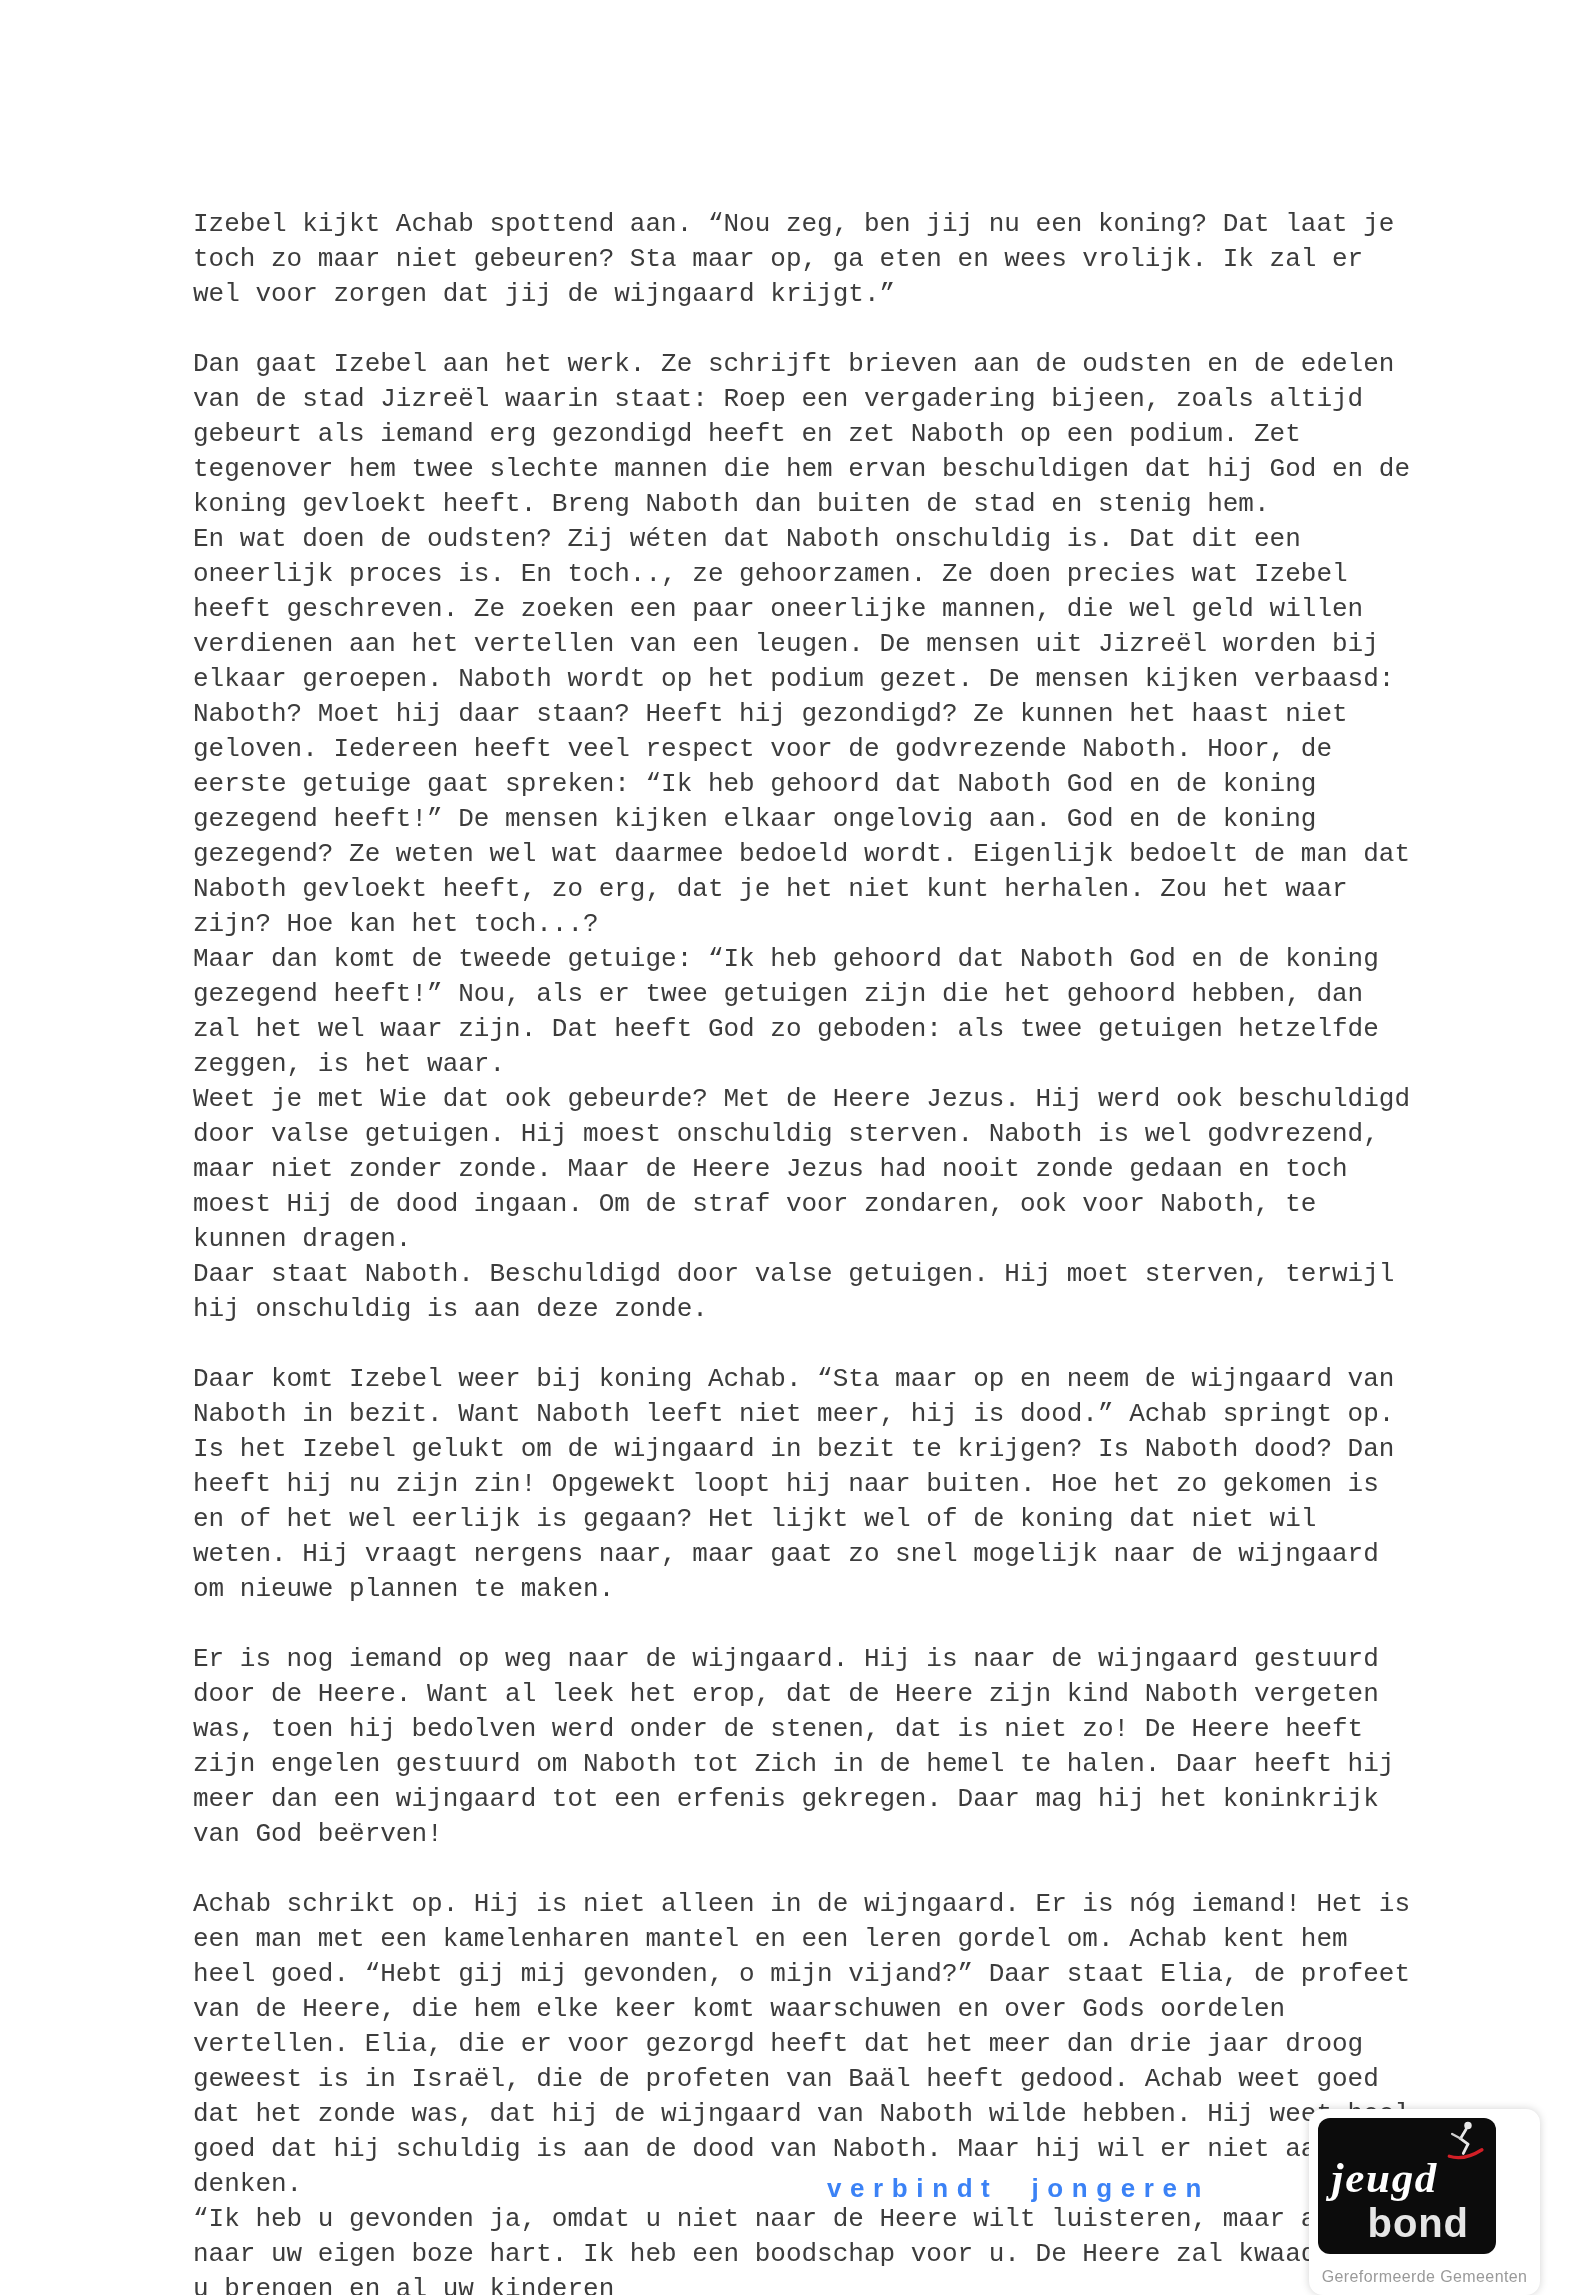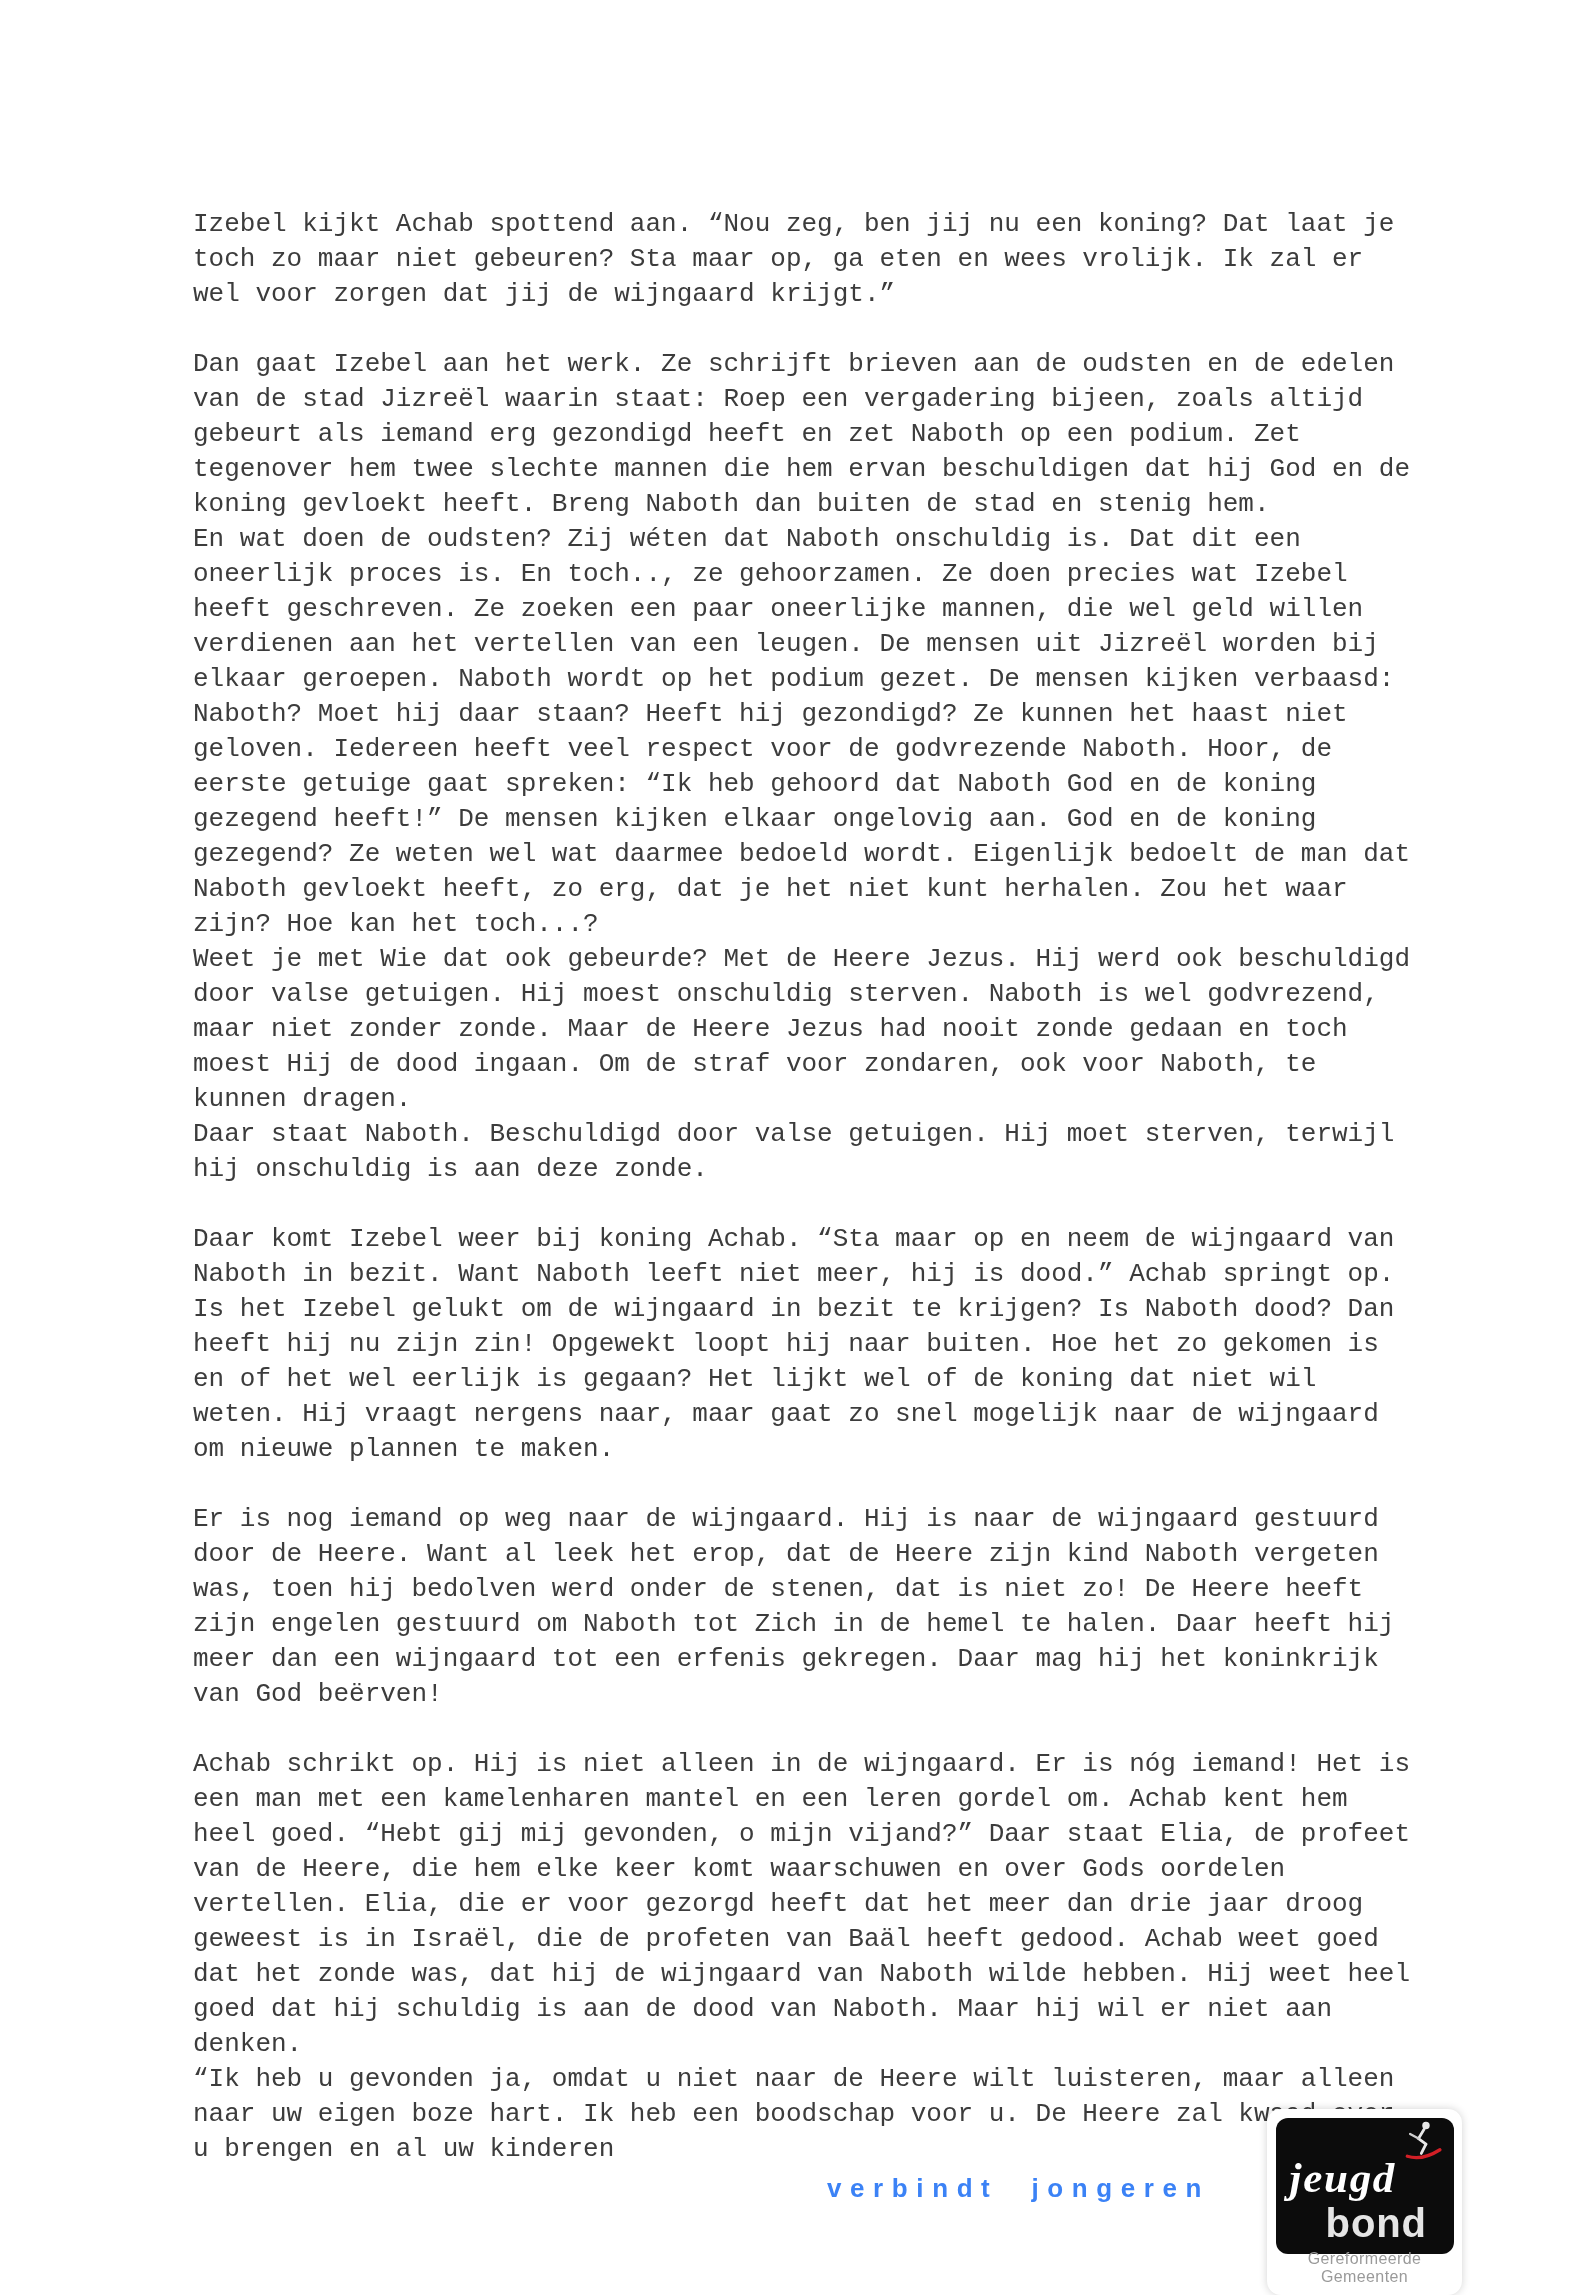--- a/index.html
+++ b/index.html
@@ -31,23 +31,23 @@
     font-size: 26px;
     font-weight: 600;
     letter-spacing: 8.6px;
     word-spacing: 17.3px;
     color: #3b82f6;
     white-space: nowrap;
   }
 
   .logo-card {
     position: absolute;
-    left: 1267px;
+    left: 1309px;
     top: 2109px;
-    width: 195px;
+    width: 231px;
     height: 186px;
     background: #ffffff;
     border-radius: 14px;
     box-shadow: 0 0 8.6px rgba(0,0,0,0.18);
   }
   .logo-black {
     position: absolute;
     left: 8.6px;
     top: 8.6px;
     width: 178px;
@@ -97,20 +97,21 @@
 
 <div class="page">
 
   <div class="document-body">
       <div class="block">
         <p>Izebel kijkt Achab spottend aan. “Nou zeg, ben jij nu een koning? Dat laat je toch zo maar niet gebeuren? Sta maar op, ga eten en wees vrolijk. Ik zal er wel voor zorgen dat jij de wijngaard krijgt.”</p>
       </div>
       <div class="block">
         <p>Dan gaat Izebel aan het werk. Ze schrijft brieven aan de oudsten en de edelen van de stad Jizreël waarin staat: Roep een vergadering bijeen, zoals altijd gebeurt als iemand erg gezondigd heeft en zet Naboth op een podium. Zet tegenover hem twee slechte mannen die hem ervan beschuldigen dat hij God en de koning gevloekt heeft. Breng Naboth dan buiten de stad en stenig hem.</p>
         <p>En wat doen de oudsten? Zij wéten dat Naboth onschuldig is. Dat dit een oneerlijk proces is. En toch.., ze gehoorzamen. Ze doen precies wat Izebel heeft geschreven. Ze zoeken een paar oneerlijke mannen, die wel geld willen verdienen aan het vertellen van een leugen. De mensen uit Jizreël worden bij elkaar geroepen. Naboth wordt op het podium gezet. De mensen kijken verbaasd: Naboth? Moet hij daar staan? Heeft hij gezondigd? Ze kunnen het haast niet geloven. Iedereen heeft veel respect voor de godvrezende Naboth. Hoor, de eerste getuige gaat spreken: “Ik heb gehoord dat Naboth God en de koning gezegend heeft!” De mensen kijken elkaar ongelovig aan. God en de koning gezegend? Ze weten wel wat daarmee bedoeld wordt. Eigenlijk bedoelt de man dat Naboth gevloekt heeft, zo erg, dat je het niet kunt herhalen. Zou het waar zijn? Hoe kan het toch...?</p>
+        <p>Maar dan komt de tweede getuige: “Ik heb gehoord dat Naboth God en de koning gezegend heeft!” Nou, als er twee getuigen zijn die het gehoord hebben, dan zal het wel waar zijn. Dat heeft God zo geboden: als twee getuigen hetzelfde zeggen, is het waar.</p>
         <p>Weet je met Wie dat ook gebeurde? Met de Heere Jezus. Hij werd ook beschuldigd door valse getuigen. Hij moest onschuldig sterven. Naboth is wel godvrezend, maar niet zonder zonde. Maar de Heere Jezus had nooit zonde gedaan en toch moest Hij de dood ingaan. Om de straf voor zondaren, ook voor Naboth, te kunnen dragen.</p>
         <p>Daar staat Naboth. Beschuldigd door valse getuigen. Hij moet sterven, terwijl hij onschuldig is aan deze zonde.</p>
       </div>
       <div class="block">
         <p>Daar komt Izebel weer bij koning Achab. “Sta maar op en neem de wijngaard van Naboth in bezit. Want Naboth leeft niet meer, hij is dood.” Achab springt op. Is het Izebel gelukt om de wijngaard in bezit te krijgen? Is Naboth dood? Dan heeft hij nu zijn zin! Opgewekt loopt hij naar buiten. Hoe het zo gekomen is en of het wel eerlijk is gegaan? Het lijkt wel of de koning dat niet wil weten. Hij vraagt nergens naar, maar gaat zo snel mogelijk naar de wijngaard om nieuwe plannen te maken.</p>
       </div>
       <div class="block">
         <p>Er is nog iemand op weg naar de wijngaard. Hij is naar de wijngaard gestuurd door de Heere. Want al leek het erop, dat de Heere zijn kind Naboth vergeten was, toen hij bedolven werd onder de stenen, dat is niet zo! De Heere heeft zijn engelen gestuurd om Naboth tot Zich in de hemel te halen. Daar heeft hij meer dan een wijngaard tot een erfenis gekregen. Daar mag hij het koninkrijk van God beërven!</p>
       </div>
       <div class="block">

